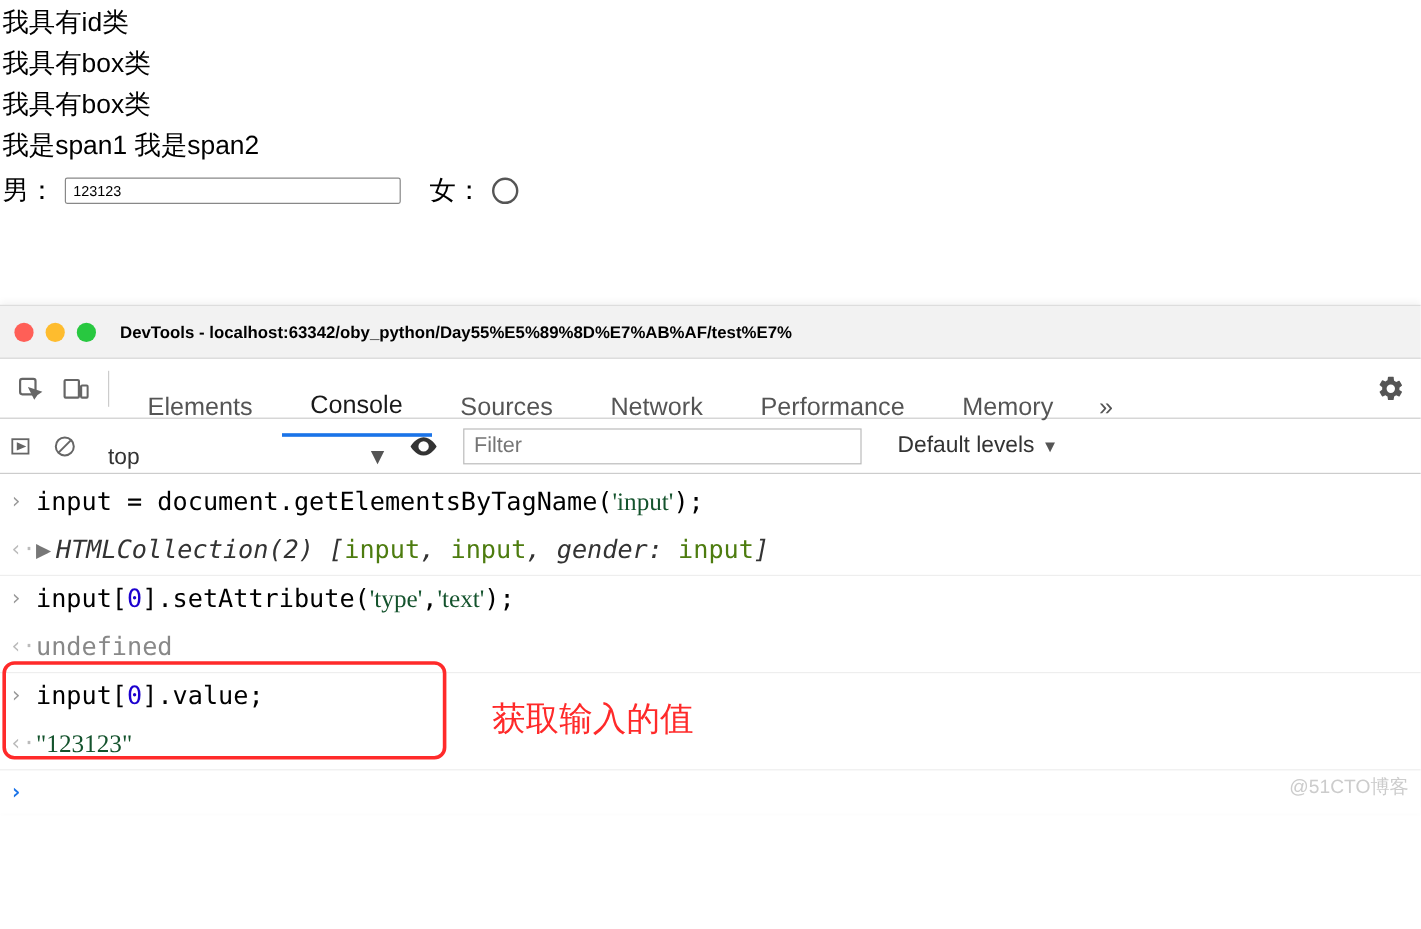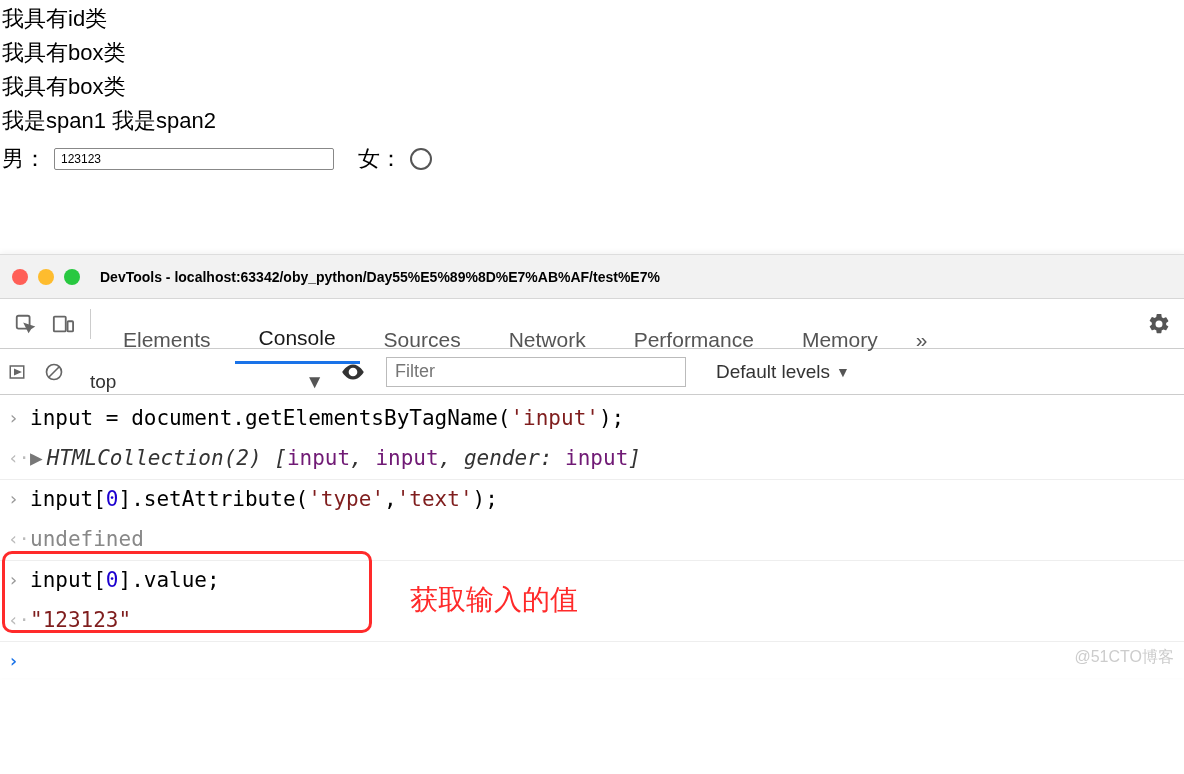--- a/index.html
+++ b/index.html
@@ -67,21 +67,21 @@
     font-size: 19px; color: #555;
   }
   .ctx-select {
     display: flex; align-items: center; justify-content: space-between;
     width: 250px; height: 30px; padding: 0 6px 0 10px;
     color: #333;
     margin-top: 20px;
   }
   .eye-icon { width: 36px; text-align: center; }
   .filter-input {
-    font-size: 18px; padding: 4px 8px; width: 300px; height: 30px;
+    font-size: 18px; padding: 4px 8px; width: 332px; height: 30px;
     border: 1px solid #bbb; background: #fff; color: #888;
   }
   .levels {
     margin-left: 20px; display: flex; align-items: center; gap: 6px;
     color: #333;
   }
 
   .console-body {
     font-family: Menlo, Consolas, monospace;
     font-size: 21px; line-height: 1.9;
@@ -96,24 +96,24 @@
   .cline.noborder { border-bottom: none; }
   .gutter {
     width: 22px; flex: 0 0 22px; text-align: left;
     color: #aaa; font-size: 18px; user-select: none;
     padding-top: 2px;
   }
   .gutter.in { color: #999; }
   .gutter.out { color: #bbb; }
   .gutter.prompt { color: #1a73e8; font-weight: 700; }
   .code { flex: 1; white-space: pre; }
-  .s-str { color: #7f1d1d; }
+  .s-str { color: #14532d; font-family: Liberation Serif, serif; }
   .s-num { color: #1c00cf; }
   .s-italic { font-style: italic; color: #333; }
-  .s-obj { color: #701a75; }
+  .s-obj { color: #4d7c0f; }
   .s-undef { color: #888; }
   .triangle { color: #777; margin-right: 4px; }
 
   .highlight-box {
     position: absolute;
     border: 3px solid #ff2a2a;
     border-radius: 10px;
     pointer-events: none;
   }
   .annotation {

